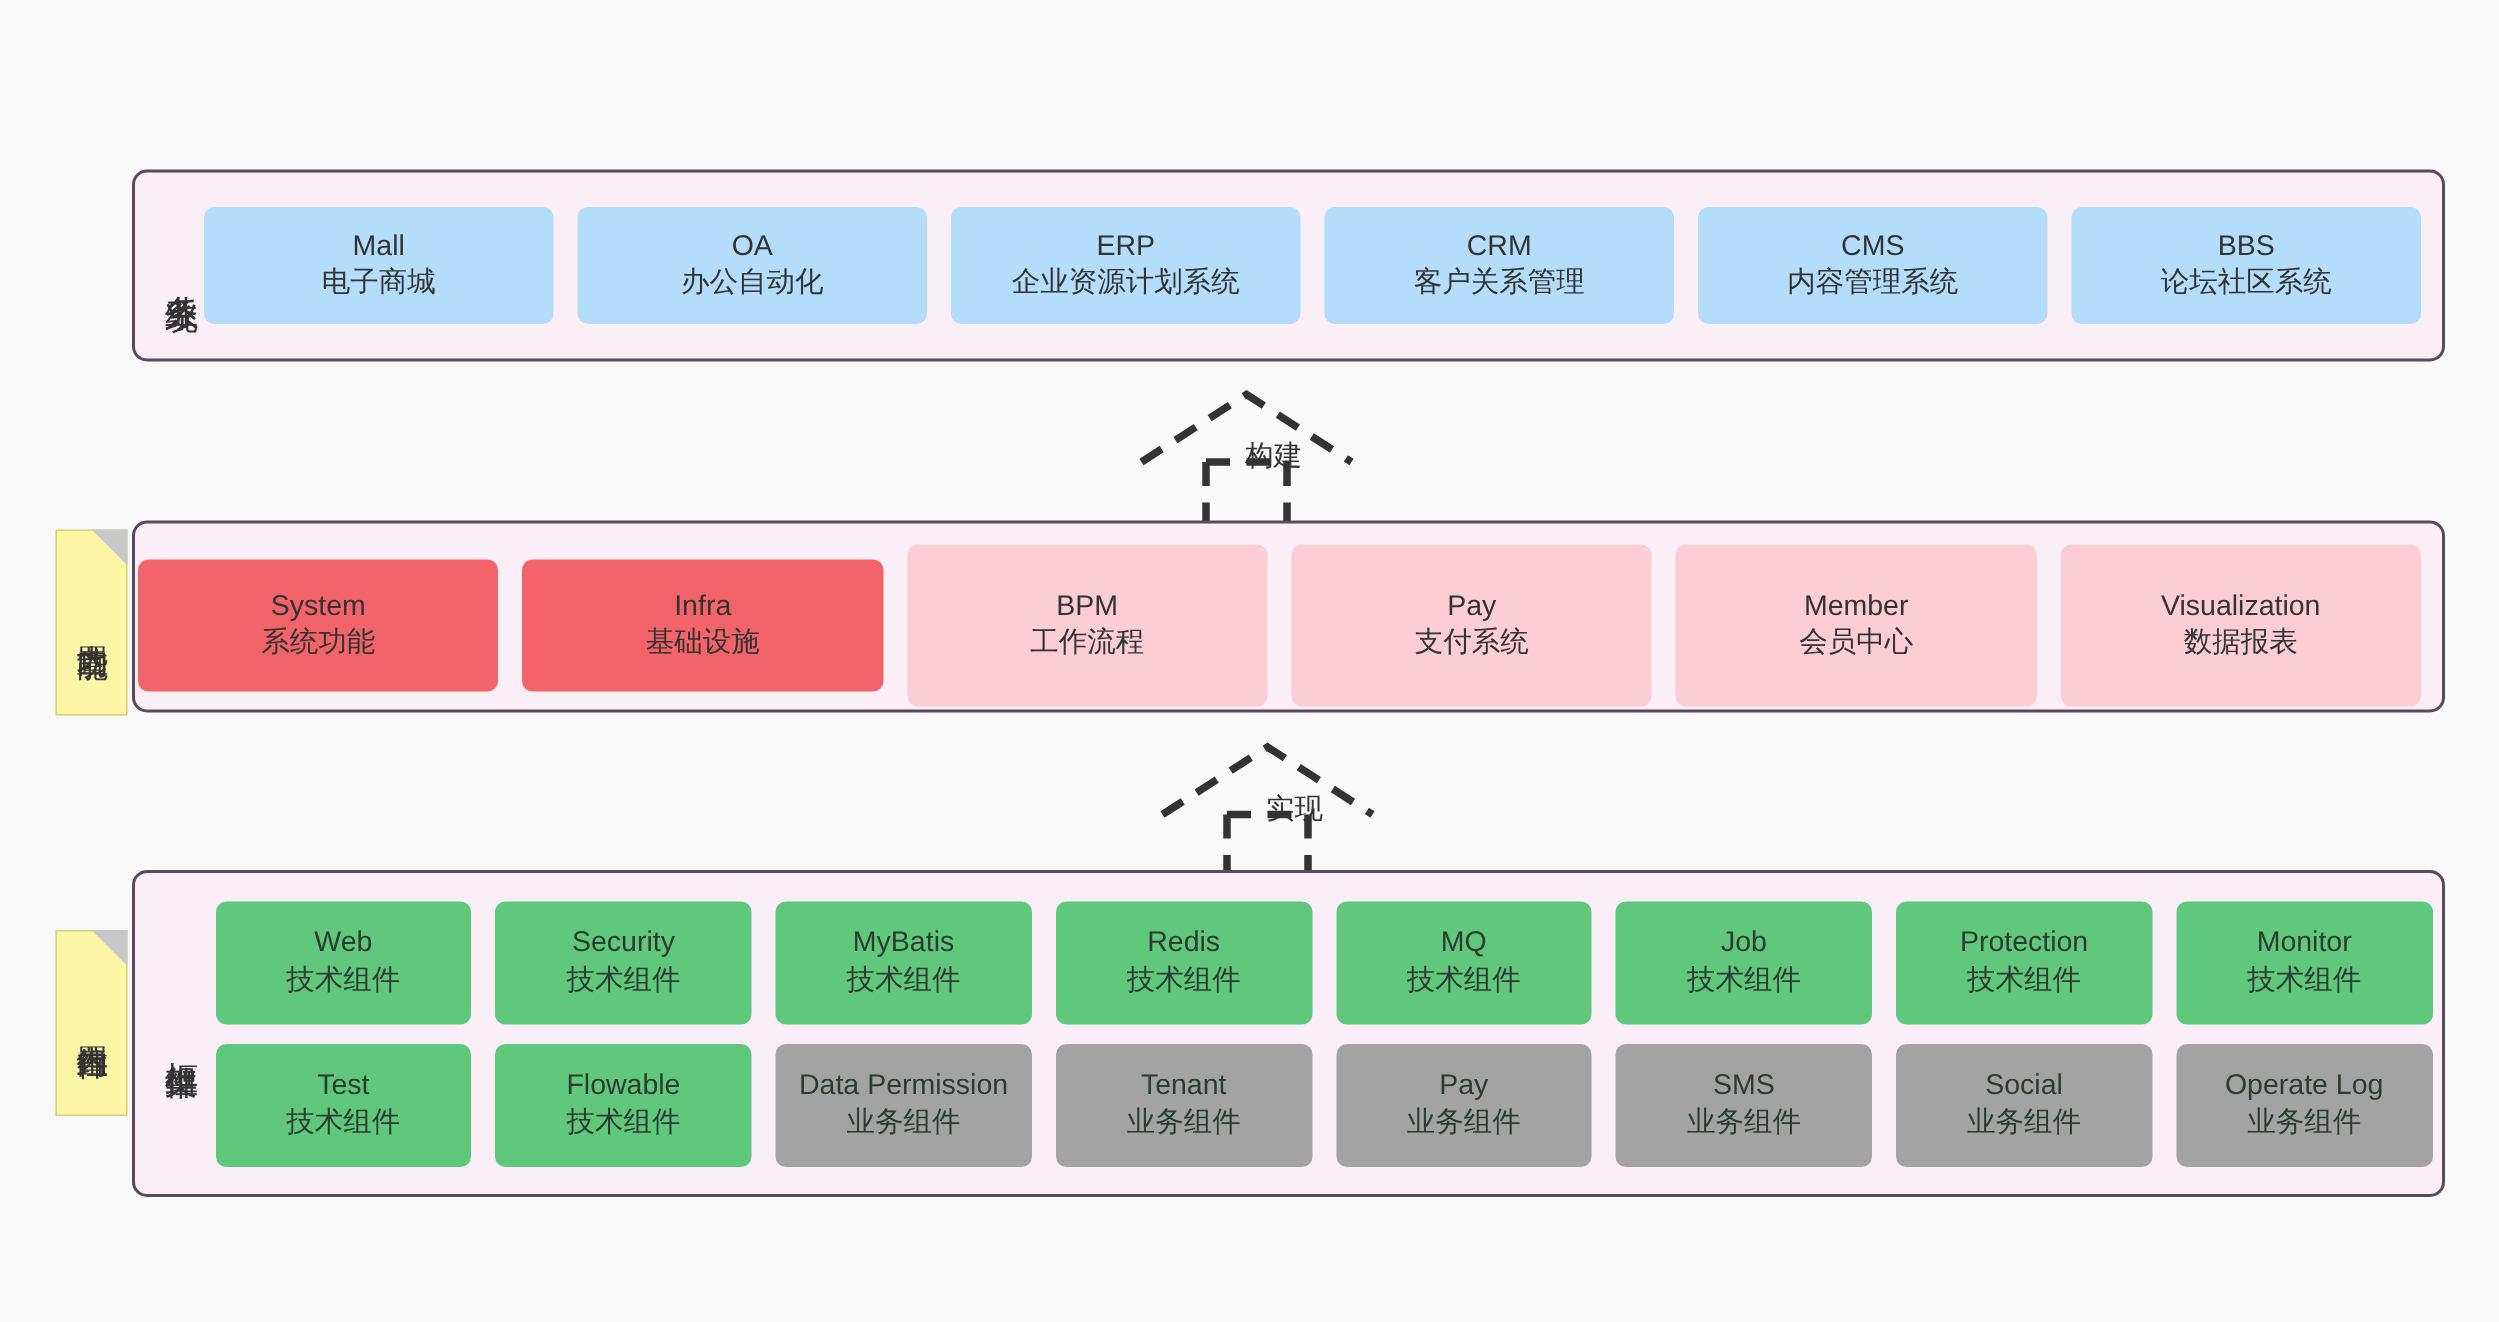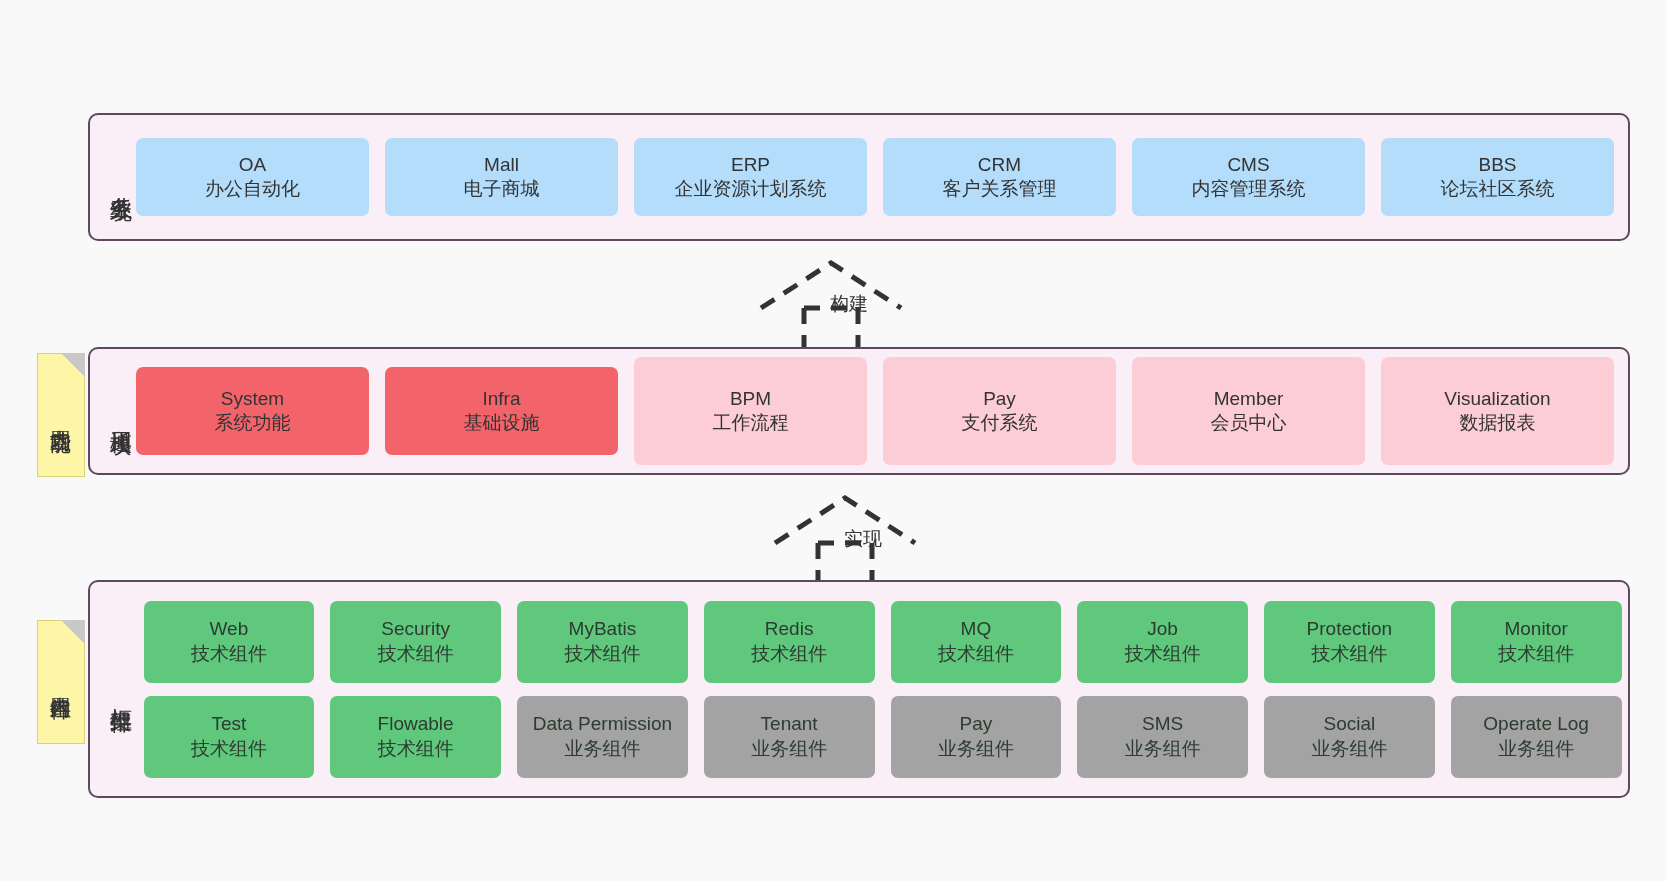--- a/index.html
+++ b/index.html
@@ -143,26 +143,26 @@
 </style>
 </head>
 <body>
 
 <div id="stage">
 
   <div class="layer" id="layer-business" style="left:88px; top:113px; width:1542px; height:128px;">
     <div class="layer-title">业务系统</div>
     <div class="layer-body">
       <div class="card card-blue">
+        <span class="en">Mall</span>
+        <span class="cn">电子商城</span>
+      </div>
+      <div class="card card-blue">
         <span class="en">OA</span>
         <span class="cn">办公自动化</span>
-      </div>
-      <div class="card card-blue">
-        <span class="en">Mall</span>
-        <span class="cn">电子商城</span>
       </div>
       <div class="card card-blue">
         <span class="en">ERP</span>
         <span class="cn">企业资源计划系统</span>
       </div>
       <div class="card card-blue">
         <span class="en">CRM</span>
         <span class="cn">客户关系管理</span>
       </div>
       <div class="card card-blue">
@@ -183,21 +183,21 @@
       <path d="M 102 50 L 102 90" fill="none" stroke="#333333" stroke-width="5" stroke-dasharray="16 11"></path>
       <path d="M 48 50 L 102 50" fill="none" stroke="#333333" stroke-width="5" stroke-dasharray="16 11"></path>
     </svg>
   </div>
   <div class="arrow-label" style="left:817px; top:291px;">构建</div>
 
   <div class="sticky" id="sticky-builtin-function" style="left:37px; top:353px; width:48px; height:124px;">
     <span>内置功能</span>
   </div>
 
-  <div class="layer" id="layer-common" style="left:88px; top:347px; width:1542px; height:128px;">
+  <div class="layer" id="layer-common" style="left:88px; top:347px; width:1542px; height:128px;flex-direction:column;">
     <div class="layer-title">通用模块</div>
     <div class="layer-body">
       <div class="card card-red">
         <span class="en">System</span>
         <span class="cn">系统功能</span>
       </div>
       <div class="card card-red">
         <span class="en">Infra</span>
         <span class="cn">基础设施</span>
       </div>

